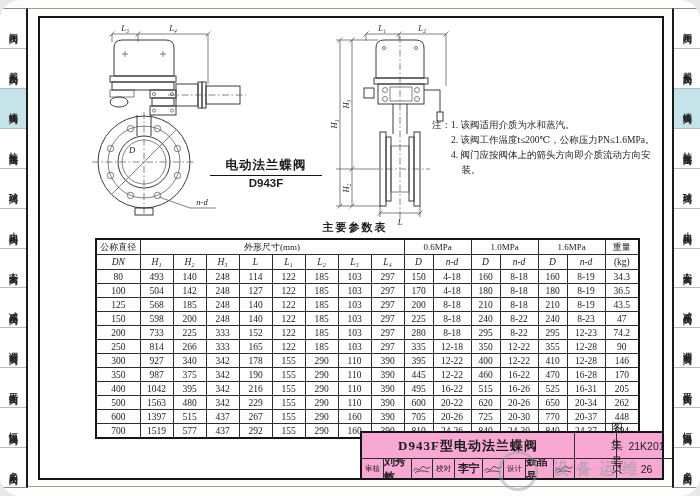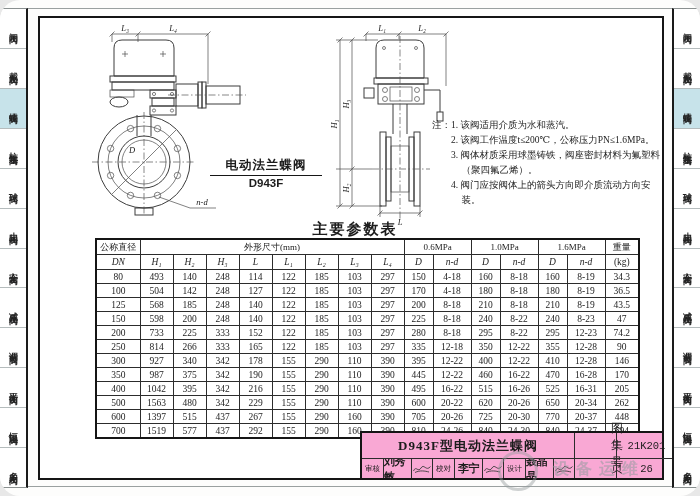--- a/index.html
+++ b/index.html
@@ -21,39 +21,39 @@
            border:2px solid #151515;background:#fff;}
   .caption{position:absolute;left:170px;top:139px;width:112px;text-align:center;}
   .caption .cap1{font-size:12.5px;font-weight:700;letter-spacing:1px;border-bottom:1.6px solid #161616;padding-bottom:1px;}
   .caption .cap2{font-size:11.5px;font-weight:700;font-family:"Liberation Sans",sans-serif;padding-top:1px;}
   
   .notes{position:absolute;left:392px;top:100px;width:228px;font-size:9.5px;line-height:15px;display:flex;}
   .notes .prefix{flex:0 0 auto;}
   .note-item{padding-left:1.1em;text-indent:-1.1em;}
   
   .tbl-title{position:absolute;left:55px;top:202px;width:520px;text-align:center;
-             font-size:15px;font-weight:700;letter-spacing:2px;}
+             font-size:11px;font-weight:700;letter-spacing:2px;}
   .ptable{position:absolute;left:55px;top:220px;width:520px;border-collapse:collapse;table-layout:fixed;
           font-size:9.5px;}
   .ptable th,.ptable td{border:1px solid #2c2c2c;text-align:center;vertical-align:middle;
           padding:0;height:13px;line-height:12px;font-weight:400;white-space:nowrap;overflow:hidden;}
   .ptable thead th{height:14px;line-height:13px;}
   .ptable{border:2px solid #151515;}
   .gh{font-size:9px;letter-spacing:0px;}
   .sub-i{font-style:italic;margin-top:45px;}
   
   .tblock{position:absolute;right:0;bottom:0;width:300px;height:45px;background:#f9a8d4;
           border-left:2px solid #151515;border-top:2px solid #151515;display:grid;
           grid-template-columns:1fr 42px 60px;grid-template-rows:25px 20px;}
   .tblock>div{border-left:1px solid #2c2c2c;border-top:1px solid #2c2c2c;display:flex;align-items:center;justify-content:center;}
   .tblock>div:nth-child(-n+3){border-top:none;}
   .tblock>div:nth-child(3n+1){border-left:none;}
   .tb-title{font-size:13px;font-weight:700;letter-spacing:1px;}
   .tb-lab{font-size:12px;padding-left:42px;}
-  .tb-val{font-size:10.5px;font-family:Liberation Mono, monospace;}
+  .tb-val{font-size:10.5px;font-family:Liberation Sans, sans-serif;}
   .roles{display:flex;width:100%;height:100%;align-items:stretch;}
   .roles>span{display:flex;align-items:center;justify-content:center;border-left:1px solid #2c2c2c;overflow:hidden;}
   .roles>span:first-child{border-left:none;font-family:Liberation Serif, serif;}
   .r-lab{flex:0 0 21px;font-size:7.5px;}
   .r-name{flex:0 0 27px;font-size:11px;letter-spacing:-0.5px;font-weight:bold;}
   .r-sig{flex:1 1 18px;}
   
   .wm-text{position:absolute;left:553px;top:459px;z-index:9;pointer-events:none;
            font-family:"Liberation Sans",sans-serif;font-weight:700;font-size:16px;
            letter-spacing:7px;color:rgba(148,155,158,0.55);white-space:nowrap;}
@@ -228,21 +228,20 @@
       <line class="lt" x1="47.5" y1="191.5" x2="52.5" y2="186.5"></line>
       <line class="lt" x1="87.5" y1="191.5" x2="92.5" y2="186.5"></line>
       <text class="dim" x="70" y="201" text-anchor="middle">L</text>
     </svg>
 
     <div class="notes">
       <span class="prefix">注：</span>
       <div>
           <div class="note-item">1. 该阀适用介质为水和蒸汽。</div>
           <div class="note-item">2. 该阀工作温度t≤200℃，公称压力PN≤1.6MPa。</div>
-          <div class="note-item">3. 阀体材质采用球墨铸铁，阀座密封材料为氟塑料（聚四氟乙烯）。</div>
           <div class="note-item">4. 阀门应按阀体上的箭头方向即介质流动方向安装。</div>
         </div>
     </div>
 
     <div class="tbl-title">主要参数表</div>
     <table class="ptable">
       <colgroup>
           <col style="width: 44px;">
           <col style="width: 33px;">
           <col style="width: 33px;">

